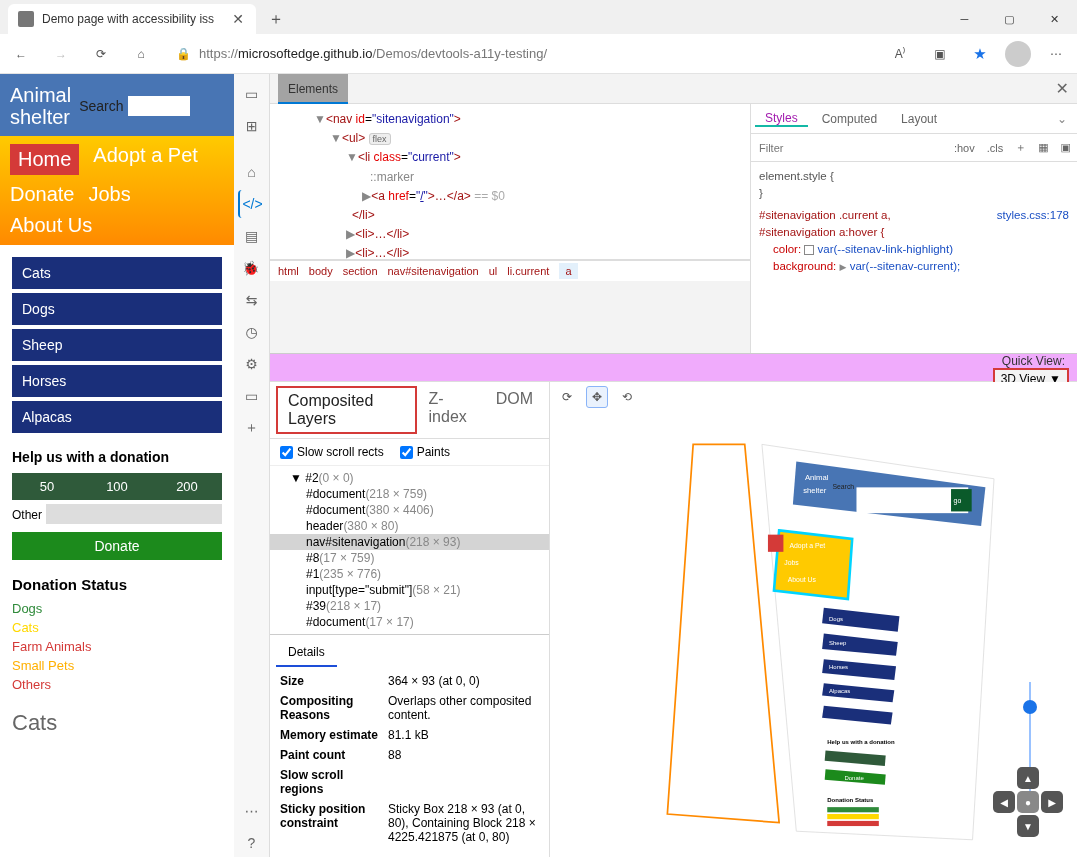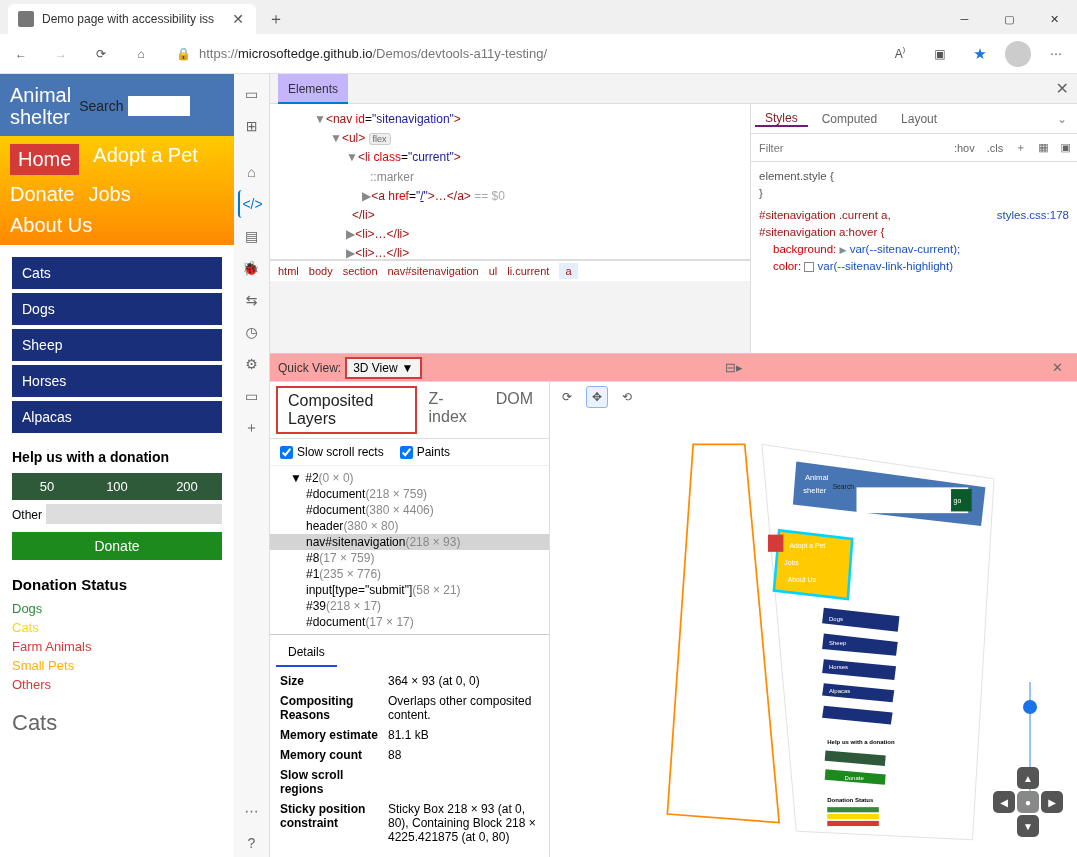--- a/index.html
+++ b/index.html
@@ -53,21 +53,21 @@
 
 .devtools { flex: 1; display: flex; background: #f3f3f3; }
 .dt-rail { width: 36px; background: #f7f7f7; border-right: 1px solid #ddd; display: flex; flex-direction: column; align-items: center; padding-top: 6px; gap: 4px; }
 .rail-ic { width: 28px; height: 28px; display: flex; align-items: center; justify-content: center; color: #666; font-size: 14px; border-radius: 4px; }
 .rail-ic.active { color: #0078d4; border-left: 2px solid #0078d4;}
 .rail-spacer { flex: 1; }
 
 .dt-body { flex: 1; display: flex; flex-direction: column; }
 .dt-tabs { height: 30px; background: #f3f3f3; border-bottom: 1px solid #ddd; display: flex; align-items: center; padding: 0 8px; }
 .dt-tab { padding: 0 10px; font-size: 12px; color: #333; height: 30px; line-height: 30px; }
-.dt-tab.active { background: #c4b5fd; border-bottom: 2px solid #0078d4; }
+.dt-tab.active { background: #a3a3a3; border-bottom: 2px solid #0078d4; }
 .dt-close { margin-left: auto; color: #666; font-size: 16px; }
 
 .dt-split { flex: 1; display: flex; }
 
 
 .elements-area { display: flex; flex-direction: column; width: 480px; }
 .dom-tree { background: #fff; padding: 6px 4px; font-family: Consolas, monospace; font-size: 12px; line-height: 1.6; flex: 0 0 auto; height: 156px; overflow: hidden; border-bottom: 1px solid #ddd; }
 .dom-tree .ln { white-space: nowrap; }
 .tag { color: #a31515; }
 .attr { color: #e50000; }
@@ -76,36 +76,36 @@
 .badge { background: #eee; border: 1px solid #ccc; border-radius: 3px; font-size: 9px; padding: 0 3px; color: #666; }
 .gray { color: #aaa; }
 .crumbs { background: #fff; border-top: 1px solid #ddd; padding: 4px 8px; font-size: 11px; color: #a31515; }
 .crumbs span { margin-right: 10px; }
 .crumbs .sel { background: #e3f0fb; padding: 2px 6px; }
 
 
 .styles-area { flex: 1; display: flex; flex-direction: column; background: #fff; border-left: 1px solid #ddd; min-width: 0; }
 .styles-tabs { height: 30px; display: flex; align-items: center; padding: 0 4px; border-bottom: 1px solid #ddd; gap: 4px;}
 .st-tab { padding: 0 10px; font-size: 12px; color: #666; }
-.st-tab.active { color: #7f1d1d; border-bottom: 2px solid #701a75; }
+.st-tab.active { color: #a21caf; border-bottom: 2px solid #14b8a6; }
 .st-chev { margin-left: auto; color: #888; padding: 0 6px;}
 .filter-row { display: flex; align-items: center; border-bottom: 1px solid #ddd; height: 28px; }
 .filter-in { flex: 1; border: none; padding: 0 8px; font-size: 11px; color: #888; outline: none;}
 .filter-ic { padding: 0 6px; color: #666; font-size: 11px; }
 .css-body { padding: 6px 8px; font-family: Consolas, monospace; font-size: 11.5px; line-height: 1.5; overflow: hidden; }
 .css-sel { color: #555; }
 .css-link { color: #1a4fc4; float: right; }
 .css-prop { color: #c80000; padding-left: 14px; }
 .css-var { color: #1a4fc4; }
 .tri { color: #888; font-size: 9px; }
 .swatch { display: inline-block; width: 10px; height: 10px; border: 1px solid #888; vertical-align: middle;}
 
 
 .quickview { display: flex; flex-direction: column; flex: 1; border-top: 1px solid #ccc; }
-.qv-hdr { height: 28px; display: flex; align-items: center; padding: 0 8px; background: #fca5a5; border-bottom: 1px solid #ddd; }
+.qv-hdr { height: 28px; display: flex; align-items: flex-end; padding: 0 8px; background: #f0abfc; border-bottom: 1px solid #ddd; flex-direction: column; }
 .qv-lbl { font-size: 12px; color: #333; margin-right: 4px;}
 .qv-sel { border: 2px solid #d43a38; padding: 2px 6px; font-size: 12px; display: flex; align-items: center; gap: 4px; background: #f3f3f3;}
 .qv-ic { margin-left: auto; color: #666; padding: 0 6px; font-size: 13px;}
 .qv-body { display: flex; flex: 1; }
 
 .layers-panel { width: 280px; display: flex; flex-direction: column; background: #fff; border-right: 1px solid #ddd;}
 .lp-tabs { display: flex; padding: 4px 6px; gap: 2px; border-bottom: 1px solid #ddd;}
 .lp-tab { padding: 4px 10px; font-size: 16px; color: #666; }
 .lp-tab.active { border: 2px solid #d43a38; color: #222; }
 .lp-chk { padding: 6px 10px; display: flex; gap: 16px; font-size: 12px; border-bottom: 1px solid #eee;}
@@ -277,22 +277,22 @@
             <span class="filter-ic">▣</span>
           </div>
           <div class="css-body">
             <div><span class="css-sel">element.style {</span></div>
             <div><span class="css-sel">}</span></div>
             <div style="margin-top:4px">
               <span style="color:#a31515">#sitenavigation .current a,</span>
               <span class="css-link">styles.css:178</span>
             </div>
             <div><span style="color:#a31515">#sitenavigation a:hover {</span></div>
+            <div class="css-prop"><span>color:</span> <span class="swatch"></span> <span class="css-var">var(--sitenav-link-highlight)</span></div>
             <div class="css-prop"><span>background:</span> <span class="tri">▶</span> <span class="css-var">var(--sitenav-current);</span></div>
-            <div class="css-prop"><span>color:</span> <span class="swatch"></span> <span class="css-var">var(--sitenav-link-highlight)</span></div>
           </div>
         </div>
       </div>
 
       <div class="quickview">
         <div class="qv-hdr">
           <span class="qv-lbl">Quick View:</span>
           <span class="qv-sel"><span>3D View</span> ▼</span>
           <span class="qv-ic">⊟▸</span>
           <span class="qv-ic">✕</span>
@@ -335,21 +335,21 @@
                   </div>
                   <div class="det-row">
                     <div class="det-k">Compositing Reasons</div>
                     <div class="det-v">Overlaps other composited content.</div>
                   </div>
                   <div class="det-row">
                     <div class="det-k">Memory estimate</div>
                     <div class="det-v">81.1 kB</div>
                   </div>
                   <div class="det-row">
-                    <div class="det-k">Memory count</div>
+                    <div class="det-k">Paint count</div>
                     <div class="det-v">88</div>
                   </div>
                   <div class="det-row">
                     <div class="det-k">Slow scroll regions</div>
                     <div class="det-v"></div>
                   </div>
                   <div class="det-row">
                     <div class="det-k">Sticky position constraint</div>
                     <div class="det-v">Sticky Box 218 × 93 (at 0, 80), Containing Block 218 × 4225.421875 (at 0, 80)</div>
                   </div>

